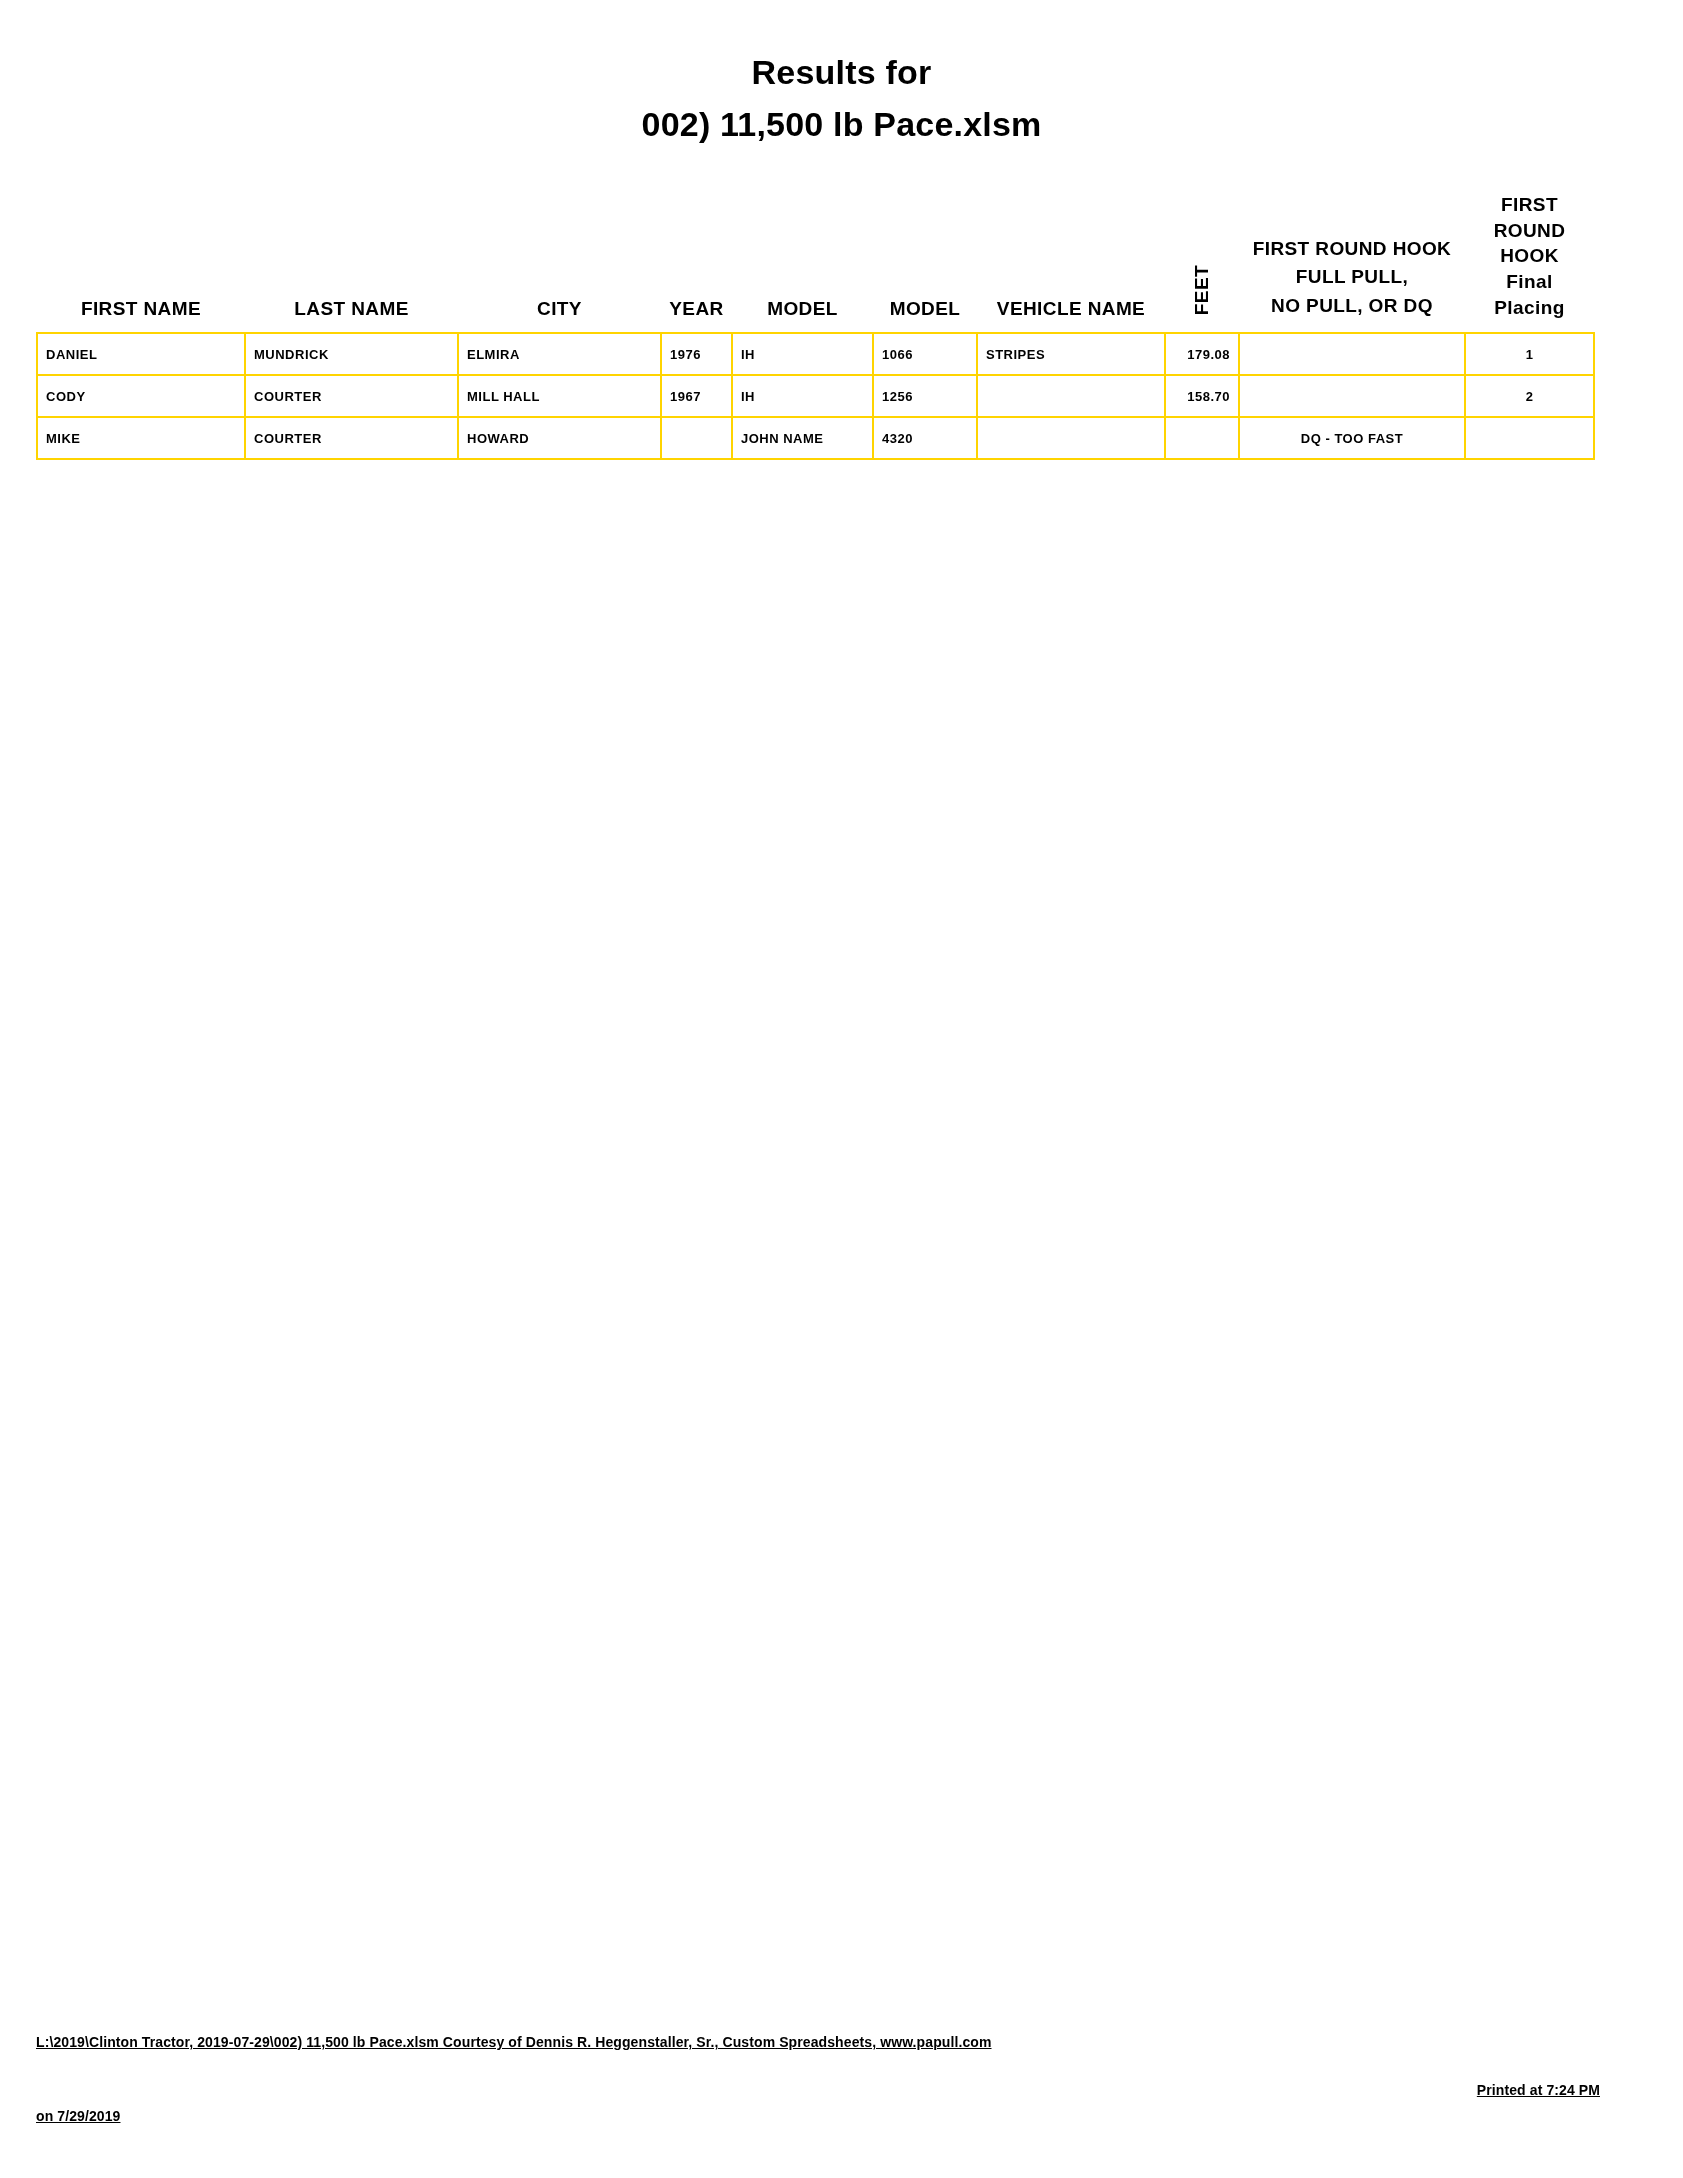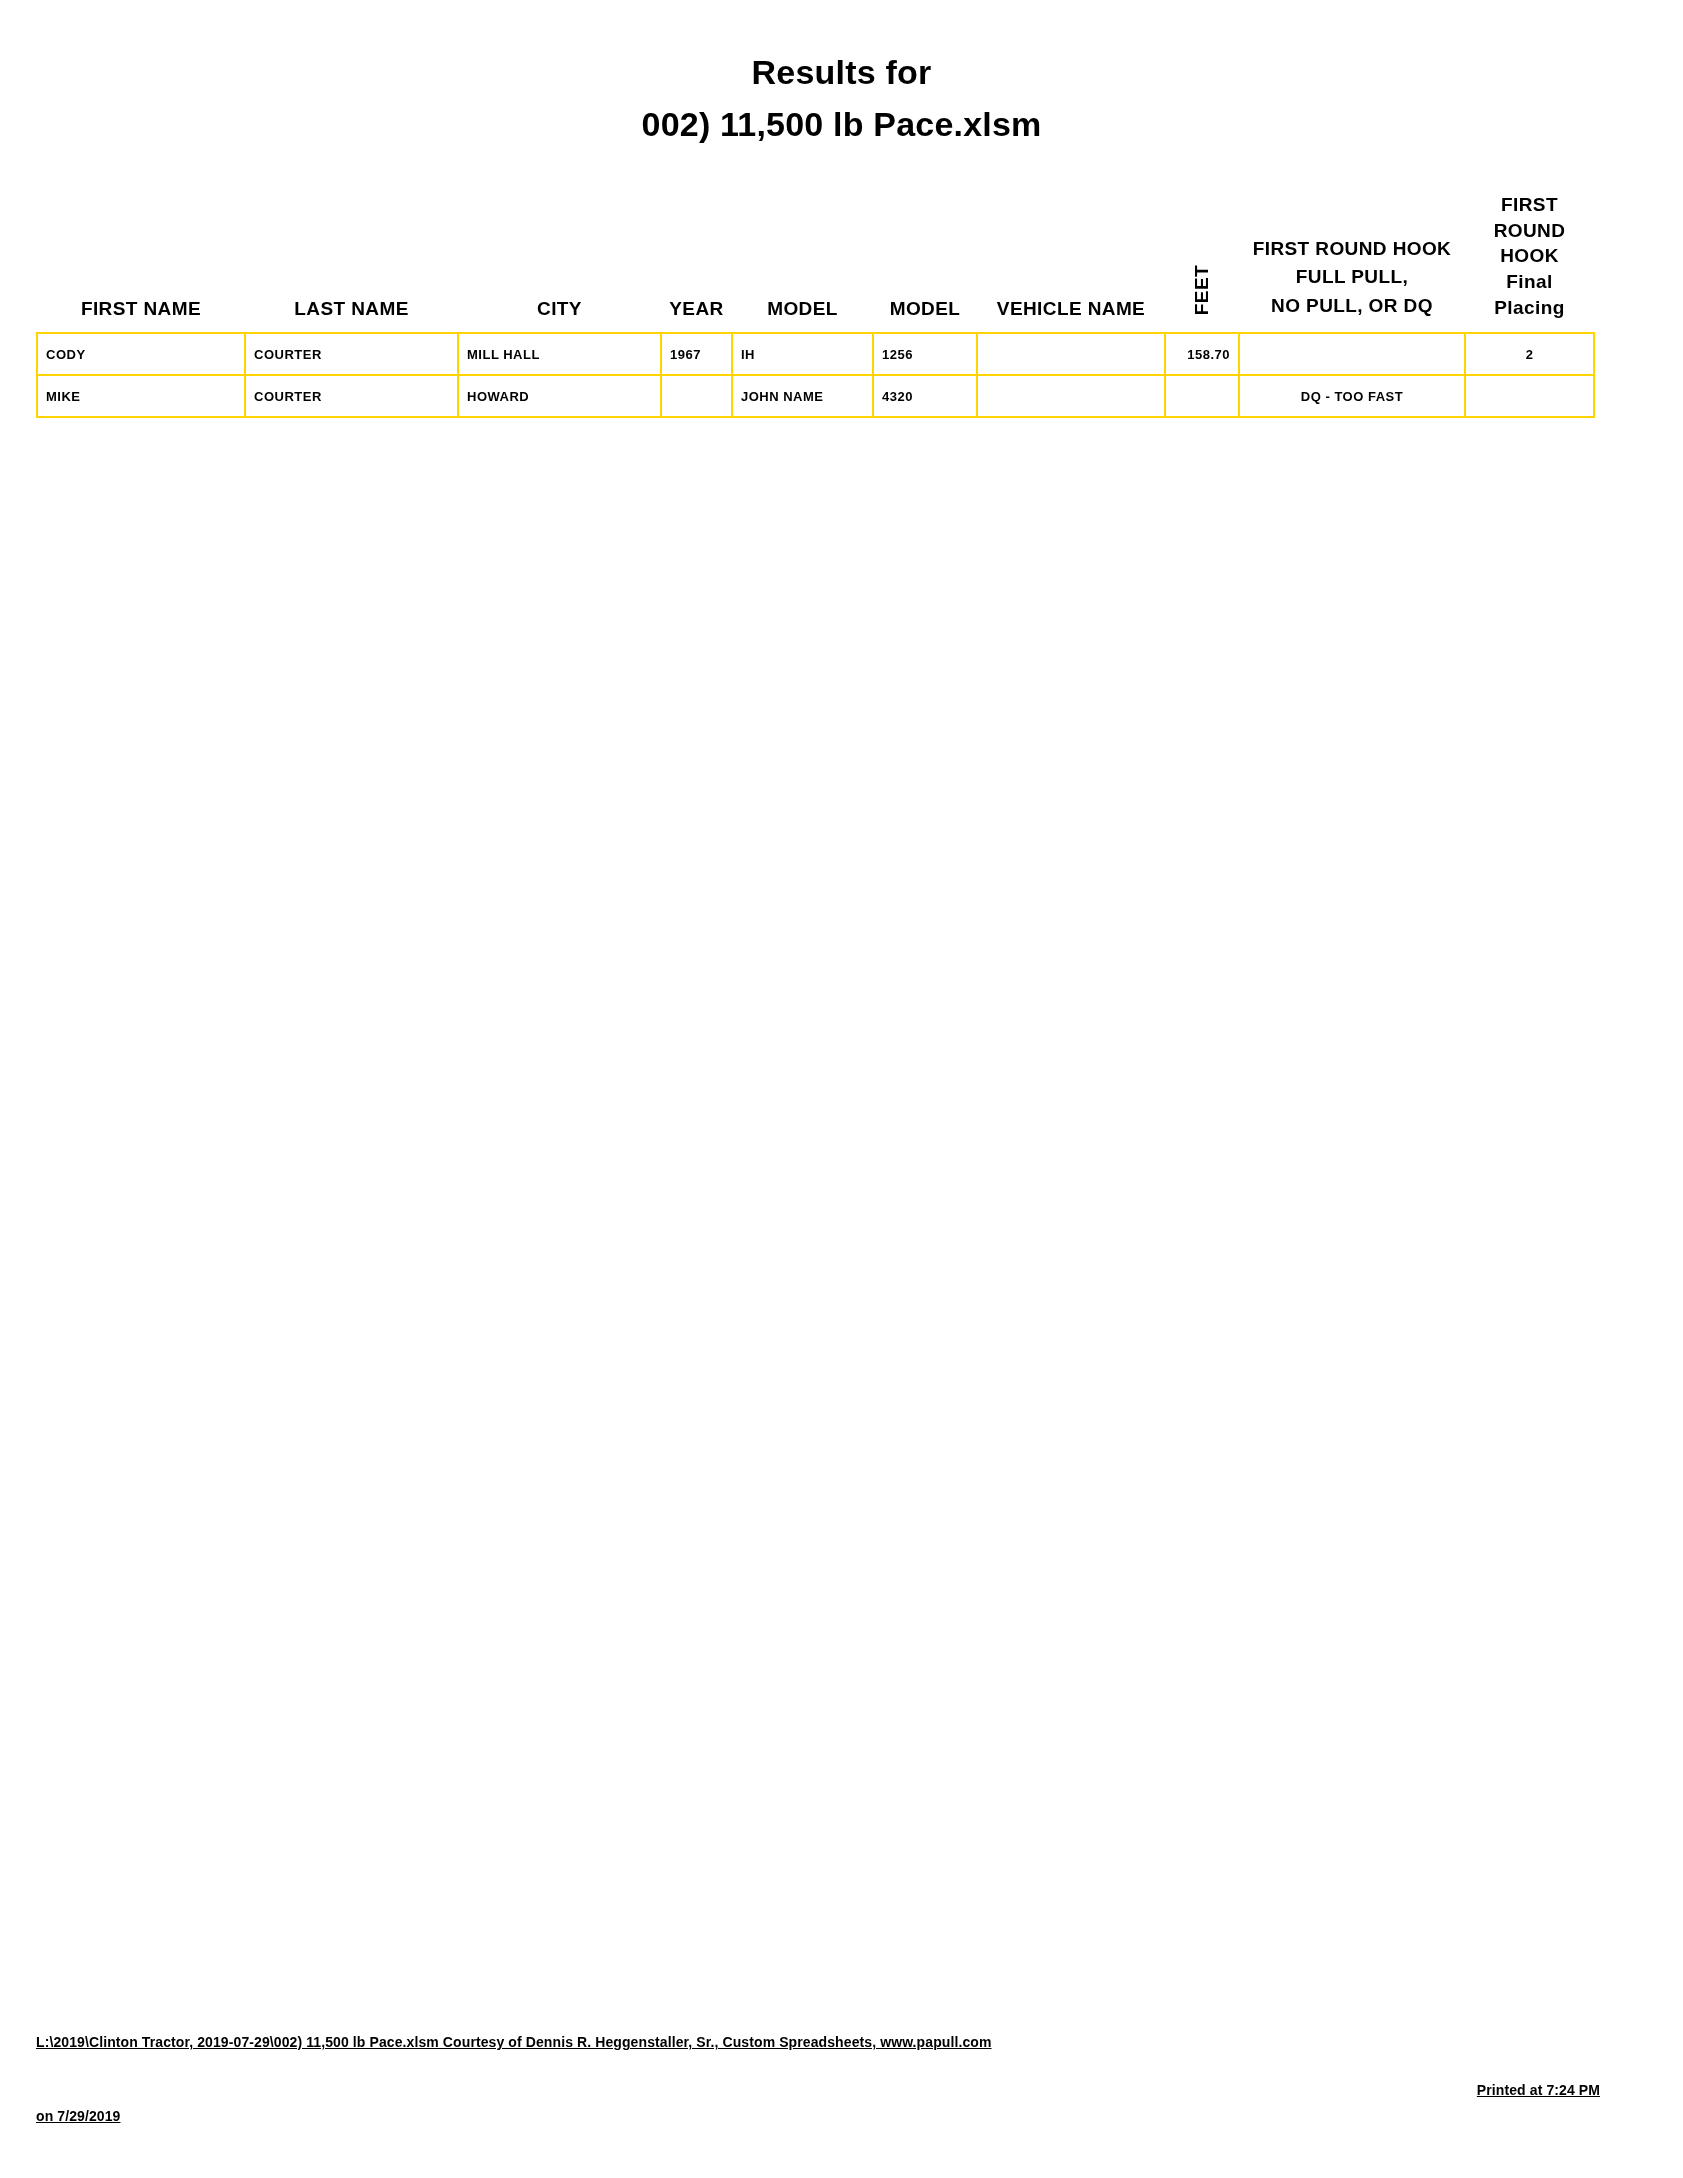--- a/index.html
+++ b/index.html
@@ -174,20 +174,32 @@
           </th>
           <th class="small-head">
             <div>FIRST ROUND</div>
             <div>HOOK</div>
             <div>Final Placing</div>
           </th>
         </tr>
       </thead>
       <tbody>
         <tr>
+          <td class="l">DANIEL</td>
+          <td class="l">MUNDRICK</td>
+          <td class="l">ELMIRA</td>
+          <td class="l">1976</td>
+          <td class="l">IH</td>
+          <td class="l">1066</td>
+          <td class="l">STRIPES</td>
+          <td class="r">179.08</td>
+          <td class="c"></td>
+          <td class="c">1</td>
+        </tr>
+        <tr>
           <td class="l">CODY</td>
           <td class="l">COURTER</td>
           <td class="l">MILL HALL</td>
           <td class="l">1967</td>
           <td class="l">IH</td>
           <td class="l">1256</td>
           <td class="l"></td>
           <td class="r">158.70</td>
           <td class="c"></td>
           <td class="c">2</td>

